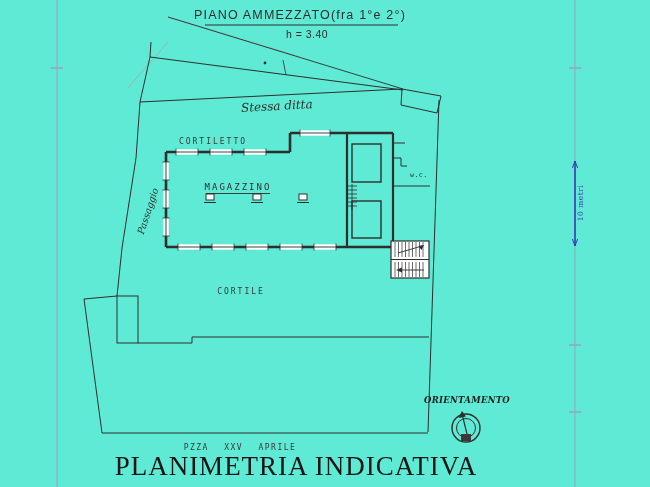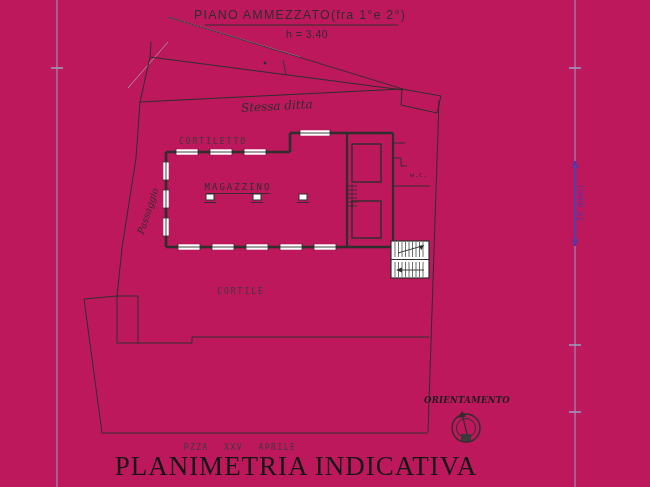--- a/index.html
+++ b/index.html
@@ -1,16 +1,16 @@
 <!DOCTYPE html>
 <html><head>
 <meta charset="utf-8">
 <style>
   html,body{margin:0;padding:0;background:#fff;}
-  .sheet{position:relative;width:650px;height:487px;background:#be185d;overflow:hidden;
+  .sheet{position:relative;width:650px;height:487px;background:#5eead4;overflow:hidden;
          font-family:"Liberation Sans",sans-serif;}
   svg{position:absolute;left:0;top:0;}
   
   .t-title{font-family:"Liberation Sans",sans-serif;font-size:12.5px;letter-spacing:1.2px;fill:#2e2e2e;}
   .t-sub{font-family:"Liberation Sans",sans-serif;font-size:10.5px;letter-spacing:.5px;fill:#2e2e2e;}
   .t-room{font-family:"DejaVu Sans Mono",monospace;font-size:8px;letter-spacing:2px;fill:#3a3a3a;}
   .t-room-lg{font-family:"DejaVu Sans Mono",monospace;font-size:9px;letter-spacing:2px;fill:#2e2e2e;}
   .t-hand{font-family:"DejaVu Serif",serif;font-style:italic;font-size:12px;fill:#2e2e2e;}
   .t-hand-sm{font-family:"DejaVu Serif",serif;font-style:italic;font-size:9.5px;fill:#2e2e2e;}
   .t-wc{font-family:"DejaVu Sans Mono",monospace;font-size:6.5px;letter-spacing:.5px;fill:#2e2e2e;}

